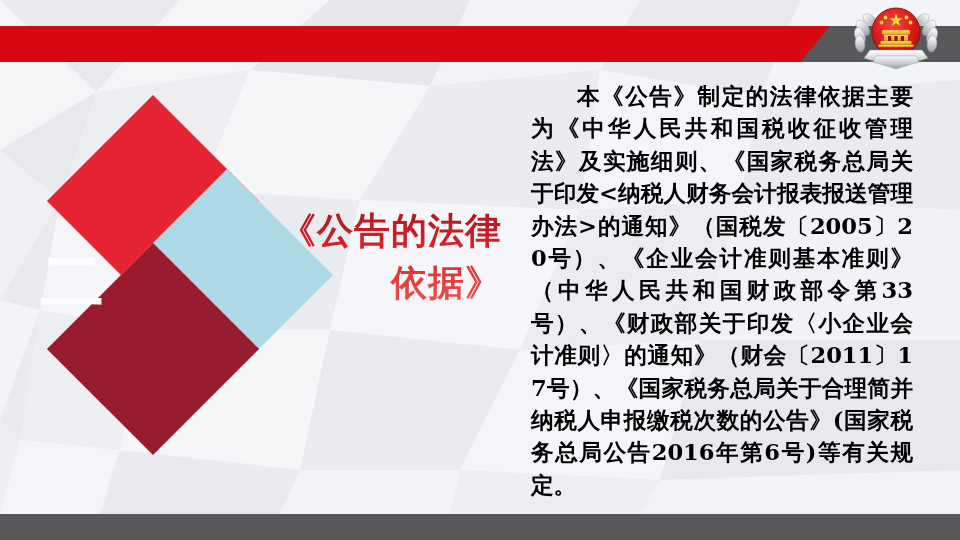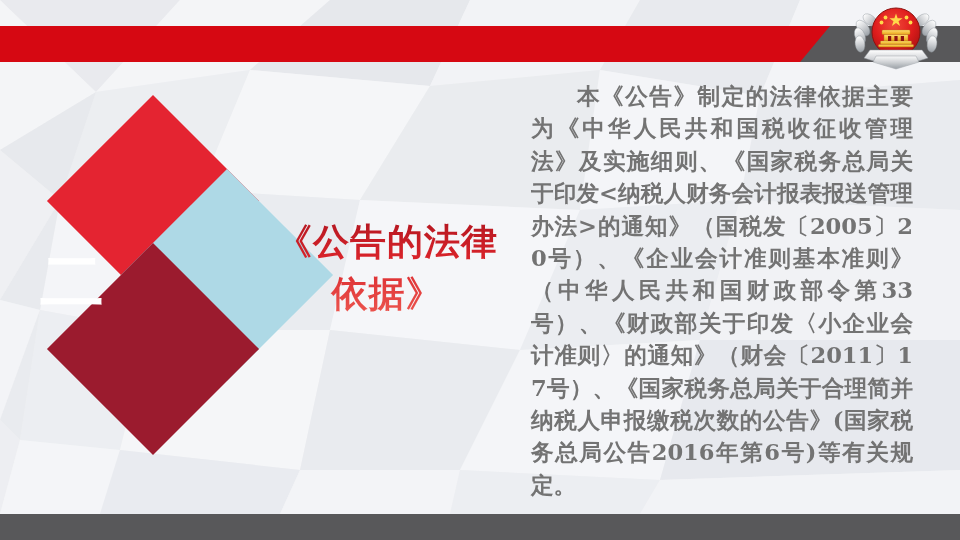--- a/index.html
+++ b/index.html
@@ -55,43 +55,43 @@
     color:#ffffff;
     font-family:"DejaVu Sans", sans-serif;
     font-size:64px; font-weight:700; line-height:62px;
     letter-spacing:0;
     white-space:nowrap;
     z-index:5;
   }
 
   
   #slide-title {
-    position:absolute; left:272px; top:216px;
+    position:absolute; left:272px; top:208px;
     width:230px;
-    font-family:Liberation Sans, sans-serif;
+    font-family:Liberation Mono, monospace;
     font-weight:700;
     font-size:36px;
     line-height:52px;
     color:#d8232a;
     background:linear-gradient(180deg,#b01620 0%, #d8232a 40%, #ee5a52 100%);
     -webkit-background-clip:text;
     background-clip:text;
     -webkit-text-fill-color:transparent;
     letter-spacing:1px;
-    text-align:center;
+    text-align:right;
   }
 
   
   #body-text {
     position:absolute; left:531px; top:80px;
     width:382px;
     font-family:"DejaVu Serif", serif;
     font-size:22.6px;
     line-height:32.4px;
-    color:#737373;
+    color:#000000;
     text-align:justify;
     text-justify:inter-ideograph;
     text-indent:46px;
     word-break:break-all;
     letter-spacing:0;
     font-weight:700;
   }
 </style>
 </head>
 <body>

